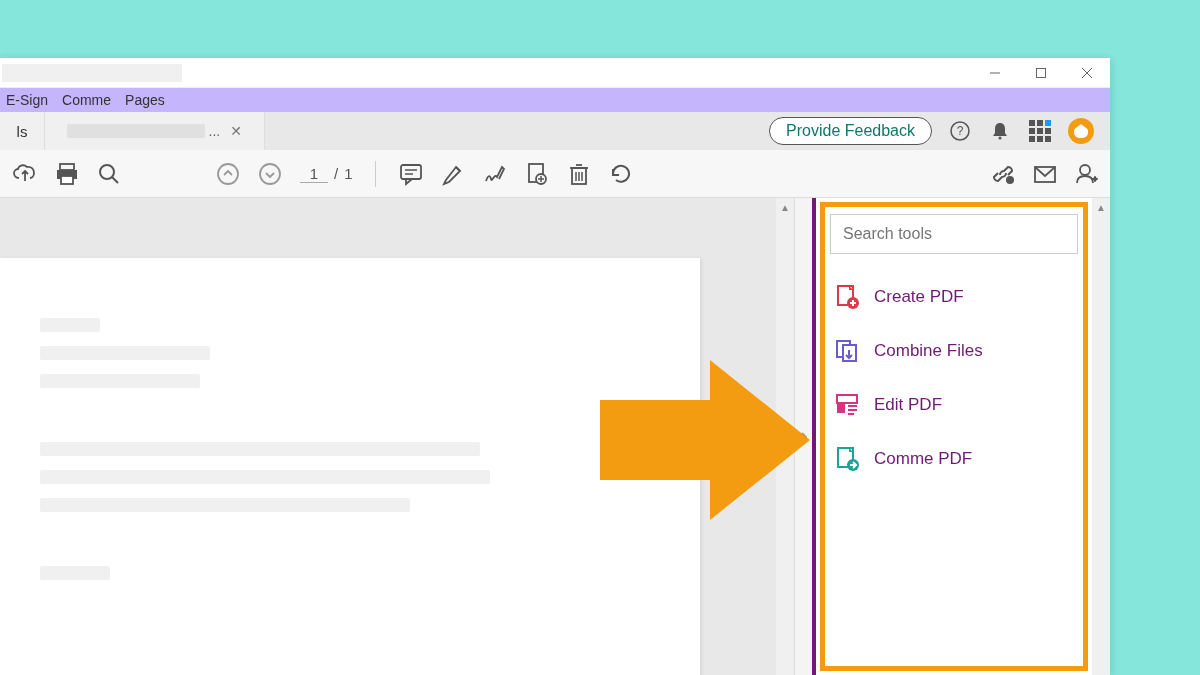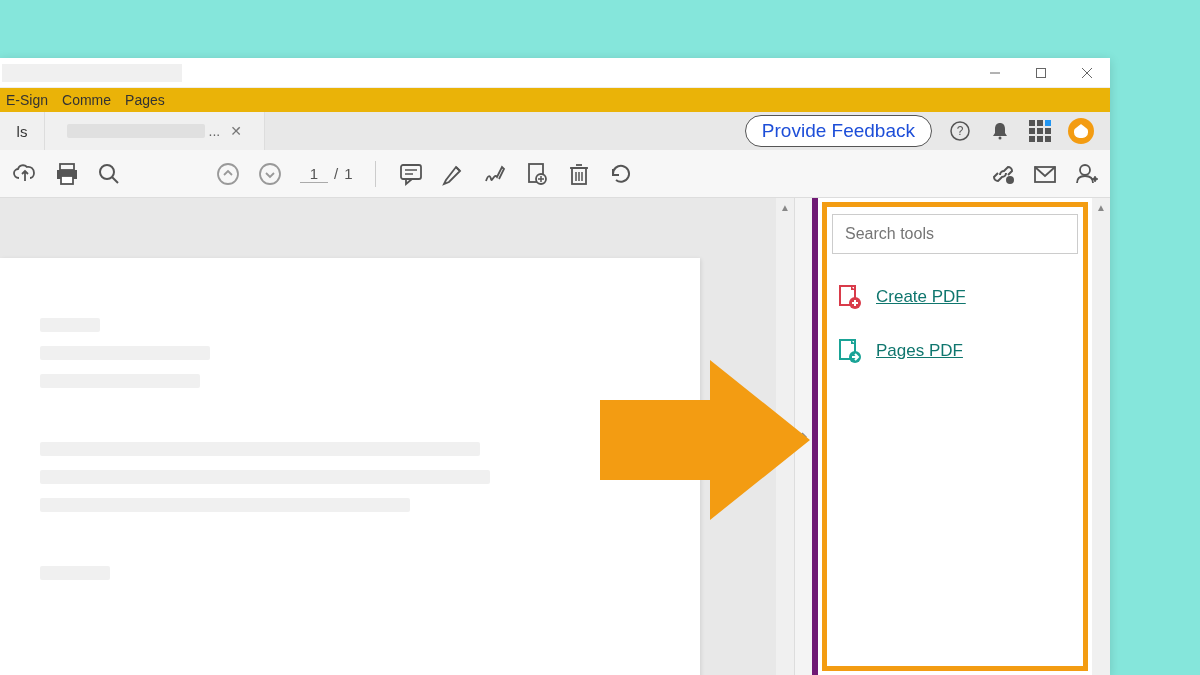--- a/index.html
+++ b/index.html
@@ -47,21 +47,21 @@
     font-size: 13px;
   }
   .menubar {
     height: 24px;
     display: flex;
     align-items: center;
     gap: 14px;
     padding-left: 6px;
     font-size: 14px;
     color: #333;
-    background: #eab308;
+    background: #c4b5fd;
   }
   .menubar span { cursor: default; }
   .tabbar {
     height: 38px;
     background: #e8e8e8;
     display: flex;
     align-items: stretch;
   }
   .tab {
     display: flex;
@@ -93,22 +93,22 @@
     margin-left: auto;
     display: flex;
     align-items: center;
     gap: 16px;
     padding-right: 16px;
   }
   .feedback-btn {
     border: 1.5px solid #555;
     border-radius: 16px;
     padding: 4px 16px;
-    font-size: 19px;
-    color: #1d4ed8;
+    font-size: 16px;
+    color: #0f766e;
     background: #fff;
   }
   .icon-btn {
     width: 24px;
     height: 24px;
     display: flex;
     align-items: center;
     justify-content: center;
     color: #555;
   }
@@ -210,21 +210,21 @@
     width: 18px;
     background: #f4f4f4;
     display: flex;
     align-items: center;
     justify-content: center;
     border-left: 1px solid #ddd;
   }
   .right-panel {
     width: 280px;
     background: #fff;
-    border-left: 6px solid #701a75;
+    border-left: 4px solid #701a75;
     position: relative;
   }
   .highlight-box {
     position: absolute;
     left: 4px;
     top: 4px;
     right: 4px;
     bottom: 4px;
     border: 5px solid #f39c12;
   }
@@ -242,22 +242,21 @@
   }
   .tools-list {
     padding: 6px 14px;
   }
   .tool-item {
     display: flex;
     align-items: center;
     gap: 14px;
     padding: 14px 4px;
     font-size: 17px;
-    color: #0f766e;
-    text-decoration: underline;
+    color: #701a75;
   }
   .tool-icon {
     width: 26px;
     height: 26px;
     flex-shrink: 0;
   }
   .tool-label {
     white-space: nowrap;
     overflow: hidden;
     text-overflow: ellipsis;
@@ -486,32 +485,54 @@
                 <rect x="4" y="2" width="15" height="19" fill="none" stroke="#d93b4a" stroke-width="2"></rect>
                 <path d="M15 2 L19 6 L15 6 Z" fill="#d93b4a"></path>
                 <circle cx="19" cy="19" r="6" fill="#d93b4a"></circle>
                 <line x1="19" y1="16" x2="19" y2="22" stroke="#fff" stroke-width="2"></line>
                 <line x1="16" y1="19" x2="22" y2="19" stroke="#fff" stroke-width="2"></line>
               </svg>
           </span>
           <span class="tool-label">Create PDF</span>
         </div>
 
-
+        <div class="tool-item">
+          <span class="tool-icon">
+            <svg width="26" height="26">
+                <rect x="3" y="3" width="13" height="16" fill="none" stroke="#6b5bd1" stroke-width="2"></rect>
+                <rect x="9" y="7" width="13" height="16" fill="#fff" stroke="#6b5bd1" stroke-width="2"></rect>
+                <path d="M15 12 L15 20 M12 17 L15 20 L18 17" fill="none" stroke="#6b5bd1" stroke-width="2"></path>
+              </svg>
+          </span>
+          <span class="tool-label">Combine Files</span>
+        </div>
+
+        <div class="tool-item">
+          <span class="tool-icon">
+            <svg width="26" height="26">
+                <rect x="3" y="3" width="20" height="8" fill="none" stroke="#d6347d" stroke-width="2"></rect>
+                <rect x="3" y="11" width="8" height="10" fill="#d6347d"></rect>
+                <line x1="14" y1="14" x2="23" y2="14" stroke="#d6347d" stroke-width="2"></line>
+                <line x1="14" y1="18" x2="23" y2="18" stroke="#d6347d" stroke-width="2"></line>
+                <line x1="14" y1="22" x2="20" y2="22" stroke="#d6347d" stroke-width="2"></line>
+              </svg>
+          </span>
+          <span class="tool-label">Edit PDF</span>
+        </div>
 
         <div class="tool-item">
           <span class="tool-icon">
             <svg width="26" height="26">
                 <rect x="4" y="2" width="15" height="19" fill="none" stroke="#1aa396" stroke-width="2"></rect>
                 <path d="M15 2 L19 6 L15 6 Z" fill="#1aa396"></path>
                 <circle cx="19" cy="19" r="6" fill="#1aa396"></circle>
                 <path d="M16 19 L22 19 M19 16 L22 19 L19 22" fill="none" stroke="#fff" stroke-width="2"></path>
               </svg>
           </span>
-          <span class="tool-label">Pages PDF</span>
+          <span class="tool-label">Comme PDF</span>
         </div>
 
 
 
       </div>
     </div>
     <div class="scrollbar-v">
       <div class="scroll-up">▲</div>
     </div>
   </div>

